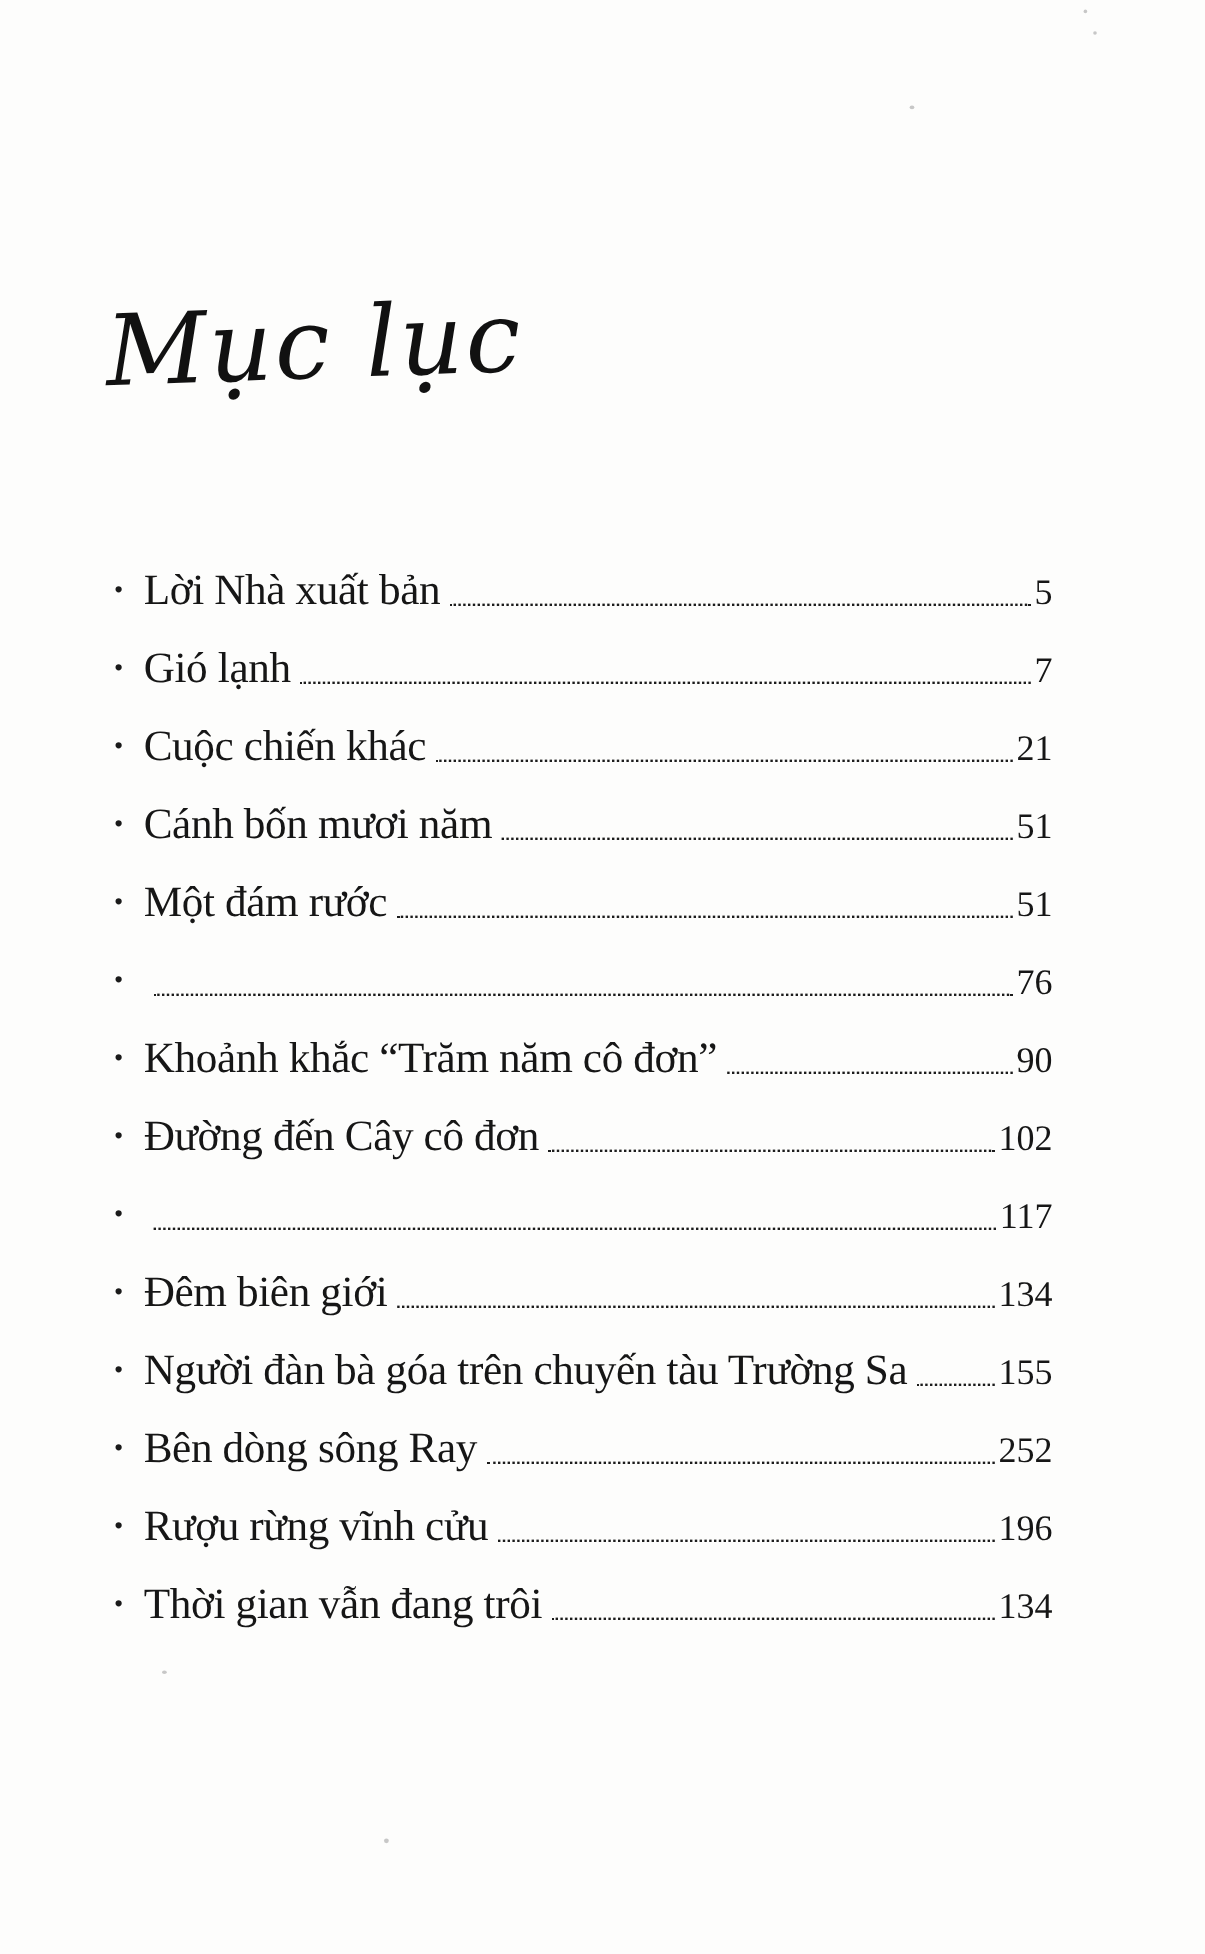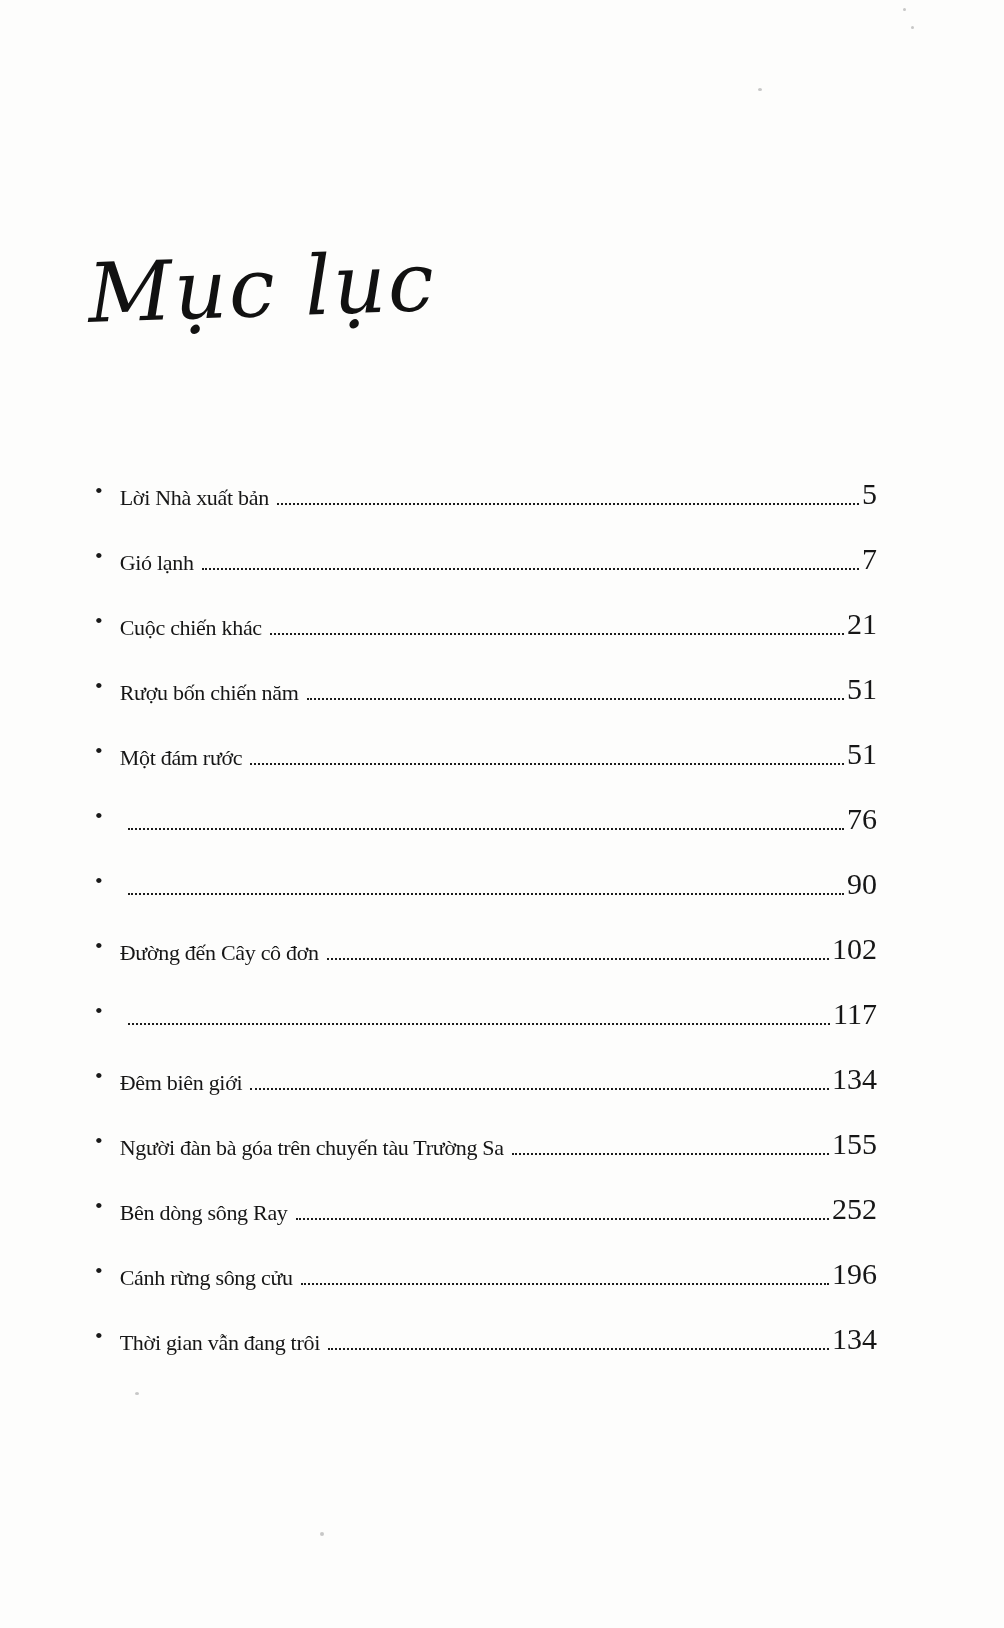--- a/index.html
+++ b/index.html
@@ -44,21 +44,21 @@
     height: 31px;
     margin-bottom: 34px;
   }
   .bullet {
     font-size: 22px;
     line-height: 1;
     margin: 0 17px 7px 0;
     color: #1a1a1a;
   }
   .label {
-    font-size: 22px;
+    font-size: 36px;
     line-height: 1;
     white-space: nowrap;
     letter-spacing: -0.3px;
   }
   .dots {
     flex: 1;
     min-width: 12px;
     border-bottom: 2px dotted #1c1c1c;
     margin: 0 3px 4px 8px;
   }
@@ -102,40 +102,41 @@
 
   <div class="toc-row">
     <span class="bullet">•</span>
     <span class="label">Cuộc chiến khác</span>
     <span class="dots"></span>
     <span class="pagenum">21</span>
   </div>
 
   <div class="toc-row">
     <span class="bullet">•</span>
-    <span class="label">Rượu bốn chiến năm</span>
+    <span class="label">Cánh bốn mươi năm</span>
     <span class="dots"></span>
     <span class="pagenum">51</span>
   </div>
 
   <div class="toc-row">
     <span class="bullet">•</span>
     <span class="label">Một đám rước</span>
     <span class="dots"></span>
     <span class="pagenum">51</span>
   </div>
 
   <div class="toc-row">
     <span class="bullet">•</span>
     <span class="dots"></span>
     <span class="pagenum">76</span>
   </div>
 
   <div class="toc-row">
     <span class="bullet">•</span>
+    <span class="label">Khoảnh khắc “Trăm năm cô đơn”</span>
     <span class="dots"></span>
     <span class="pagenum">90</span>
   </div>
 
   <div class="toc-row">
     <span class="bullet">•</span>
     <span class="label">Đường đến Cây cô đơn</span>
     <span class="dots"></span>
     <span class="pagenum">102</span>
   </div>
@@ -162,21 +163,21 @@
 
   <div class="toc-row">
     <span class="bullet">•</span>
     <span class="label">Bên dòng sông Ray</span>
     <span class="dots"></span>
     <span class="pagenum">252</span>
   </div>
 
   <div class="toc-row">
     <span class="bullet">•</span>
-    <span class="label">Cánh rừng sông cửu</span>
+    <span class="label">Rượu rừng vĩnh cửu</span>
     <span class="dots"></span>
     <span class="pagenum">196</span>
   </div>
 
   <div class="toc-row">
     <span class="bullet">•</span>
     <span class="label">Thời gian vẫn đang trôi</span>
     <span class="dots"></span>
     <span class="pagenum">134</span>
   </div>

